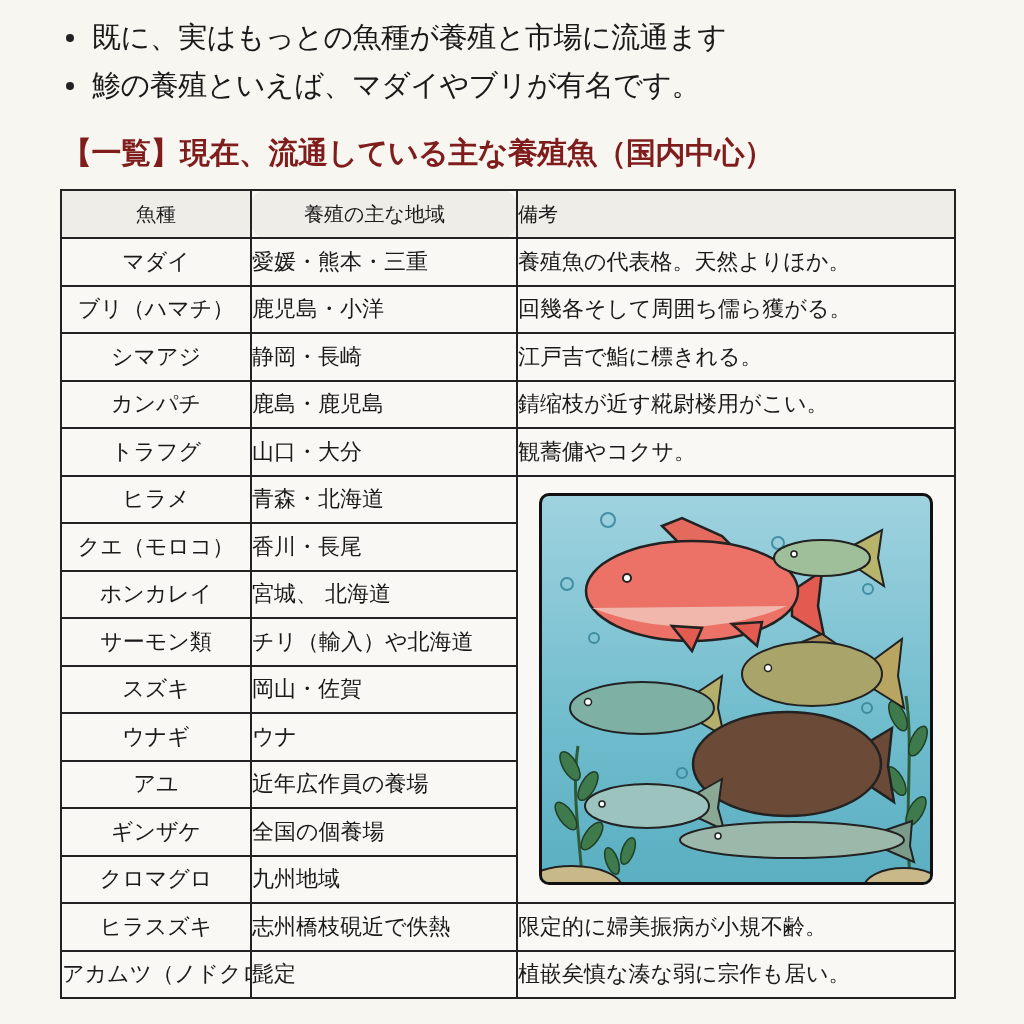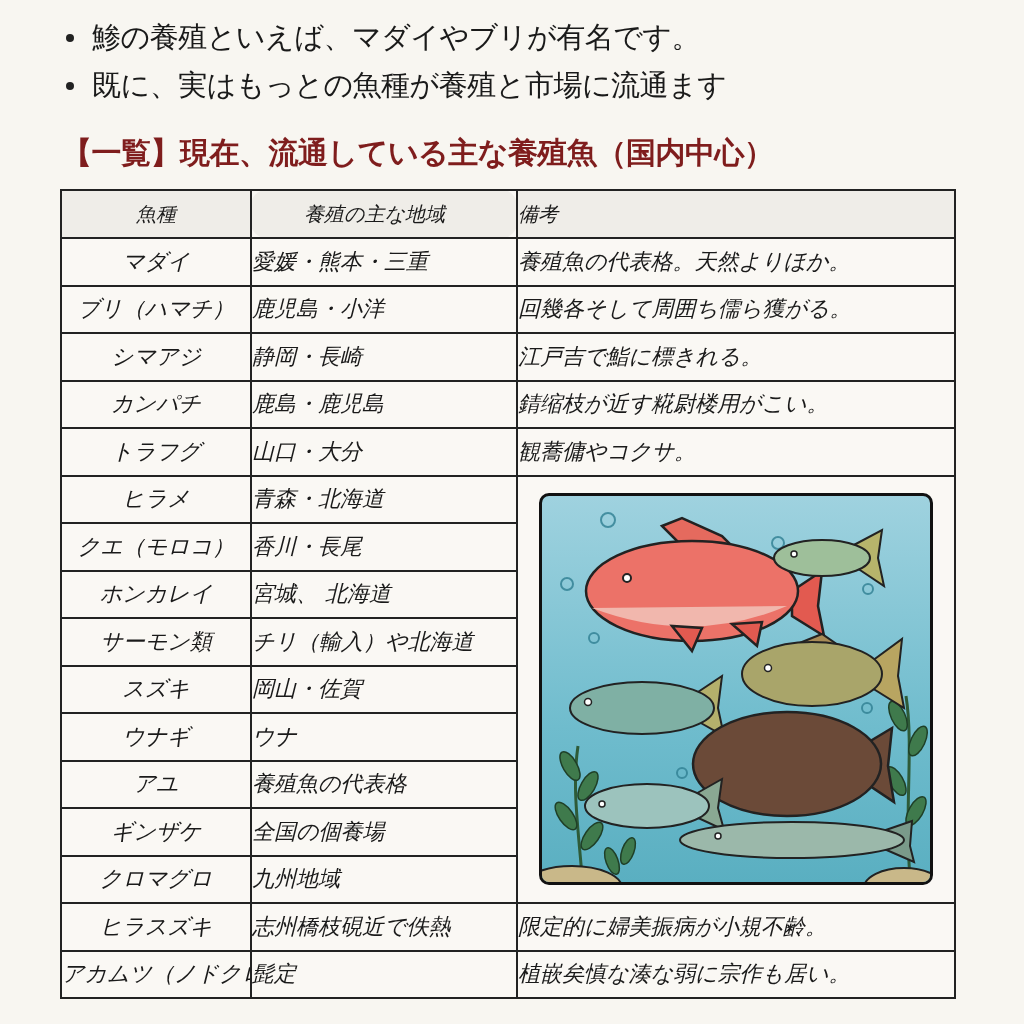--- a/index.html
+++ b/index.html
@@ -20,21 +20,20 @@
   .title {
     position:absolute; left:62px; top:133px;
     font-size:30px; font-weight:bold; color:#7f1d1d;
     letter-spacing:-0.5px; white-space:nowrap;
   }
   table.fish {
     position:absolute; left:60px; top:189px;
     border-collapse:collapse; table-layout:fixed;
     width:894px;
     background:#faf8f4;
-    font-style:italic;
   }
   table.fish td, table.fish th {
     border:2px solid #222;
     height:45.5px; padding:0;
     font-size:22px; font-weight:normal;
     white-space:nowrap; overflow:hidden;
   }
   table.fish th { background:#efede8; font-size:20px; height:46px; }
   table.fish th.c1 { text-align:center; }
   table.fish th.c2 { text-align:left; padding-left:52px;border-radius:15px; }
@@ -50,25 +49,25 @@
     position:relative; overflow:hidden;
   }
   .illus-box svg { position:absolute; left:0; top:0; }
 </style>
 </head>
 <body>
 
 <div class="bullets">
   <div class="bullet">
     <span class="dot"></span>
-    <span>鯵の養殖といえば、マダイやブリが有名です。</span>
+    <span>既に、実はもっとの魚種が養殖と市場に流通ます</span>
   </div>
   <div class="bullet">
     <span class="dot"></span>
-    <span>既に、実はもっとの魚種が養殖と市場に流通ます</span>
+    <span>鯵の養殖といえば、マダイやブリが有名です。</span>
   </div>
 </div>
 
 <div class="title">【一覧】現在、流通している主な養殖魚（国内中心）</div>
 
 <table class="fish">
   <colgroup>
       <col style="width:190px">
       <col style="width:266px">
       <col style="width:438px">
@@ -208,21 +207,21 @@
     <tr>
       <td class="name">スズキ</td>
       <td class="region">岡山・佐賀</td>
     </tr>
     <tr>
       <td class="name">ウナギ</td>
       <td class="region">ウナ</td>
     </tr>
     <tr>
       <td class="name">アユ</td>
-      <td class="region">養殖魚の代表格</td>
+      <td class="region">近年広作員の養場</td>
     </tr>
     <tr>
       <td class="name">ギンザケ</td>
       <td class="region">全国の個養場</td>
     </tr>
     <tr>
       <td class="name">クロマグロ</td>
       <td class="region">九州地域</td>
     </tr>
     <tr>

